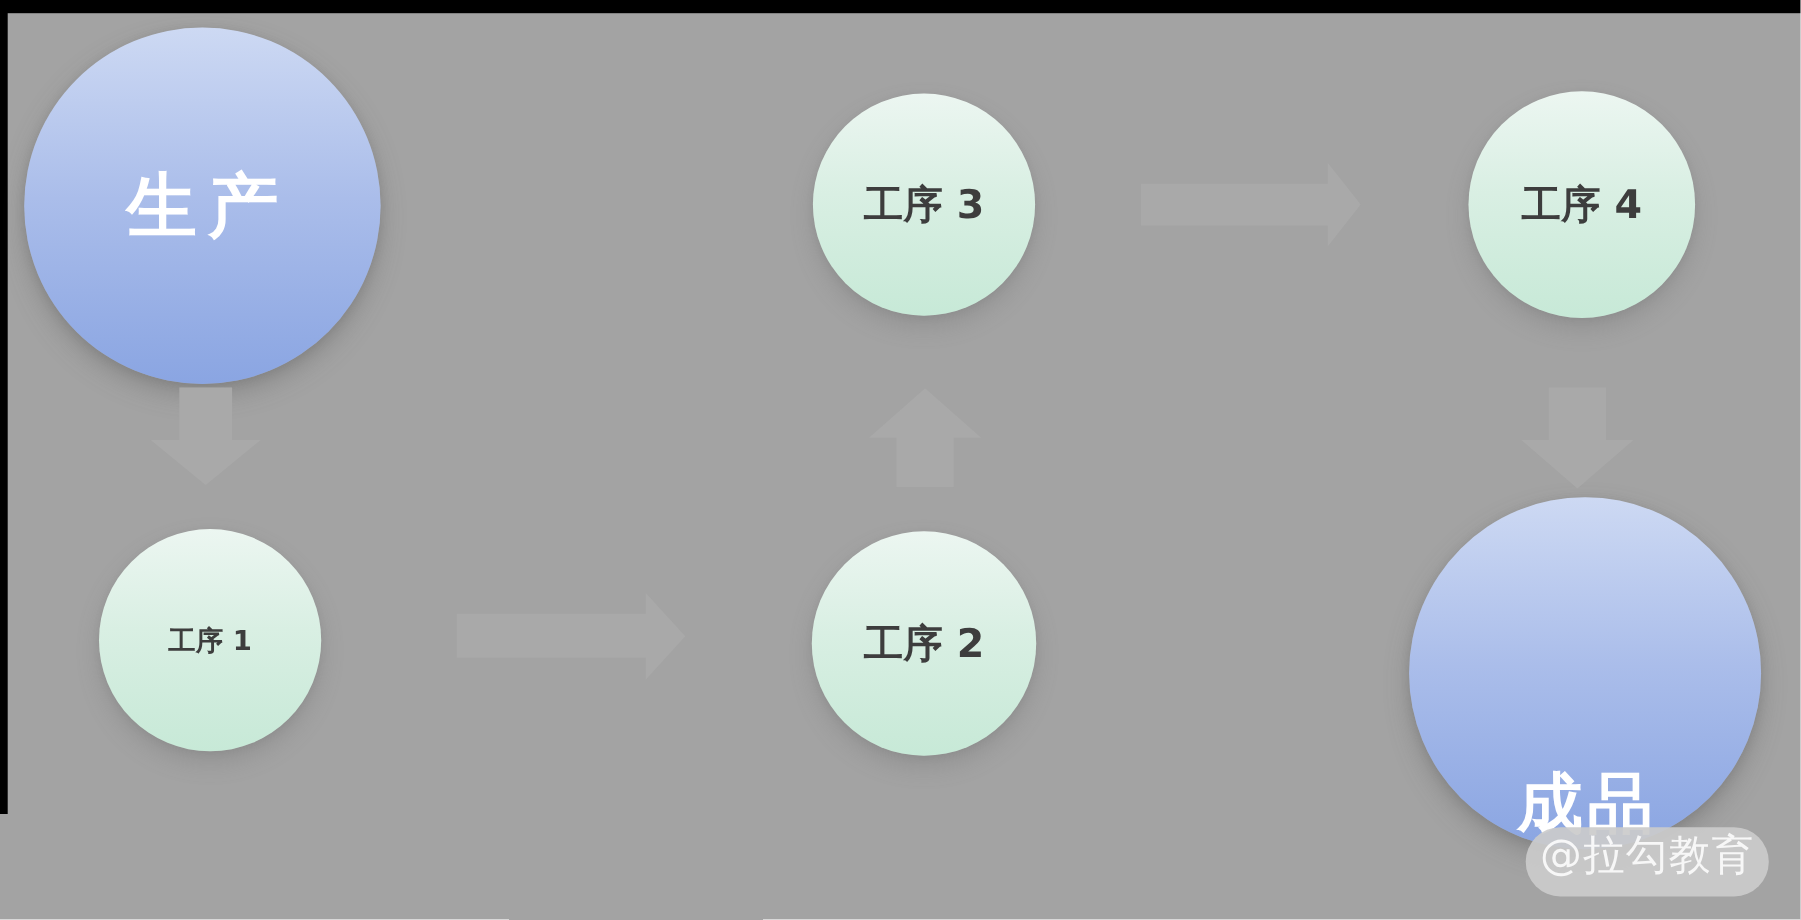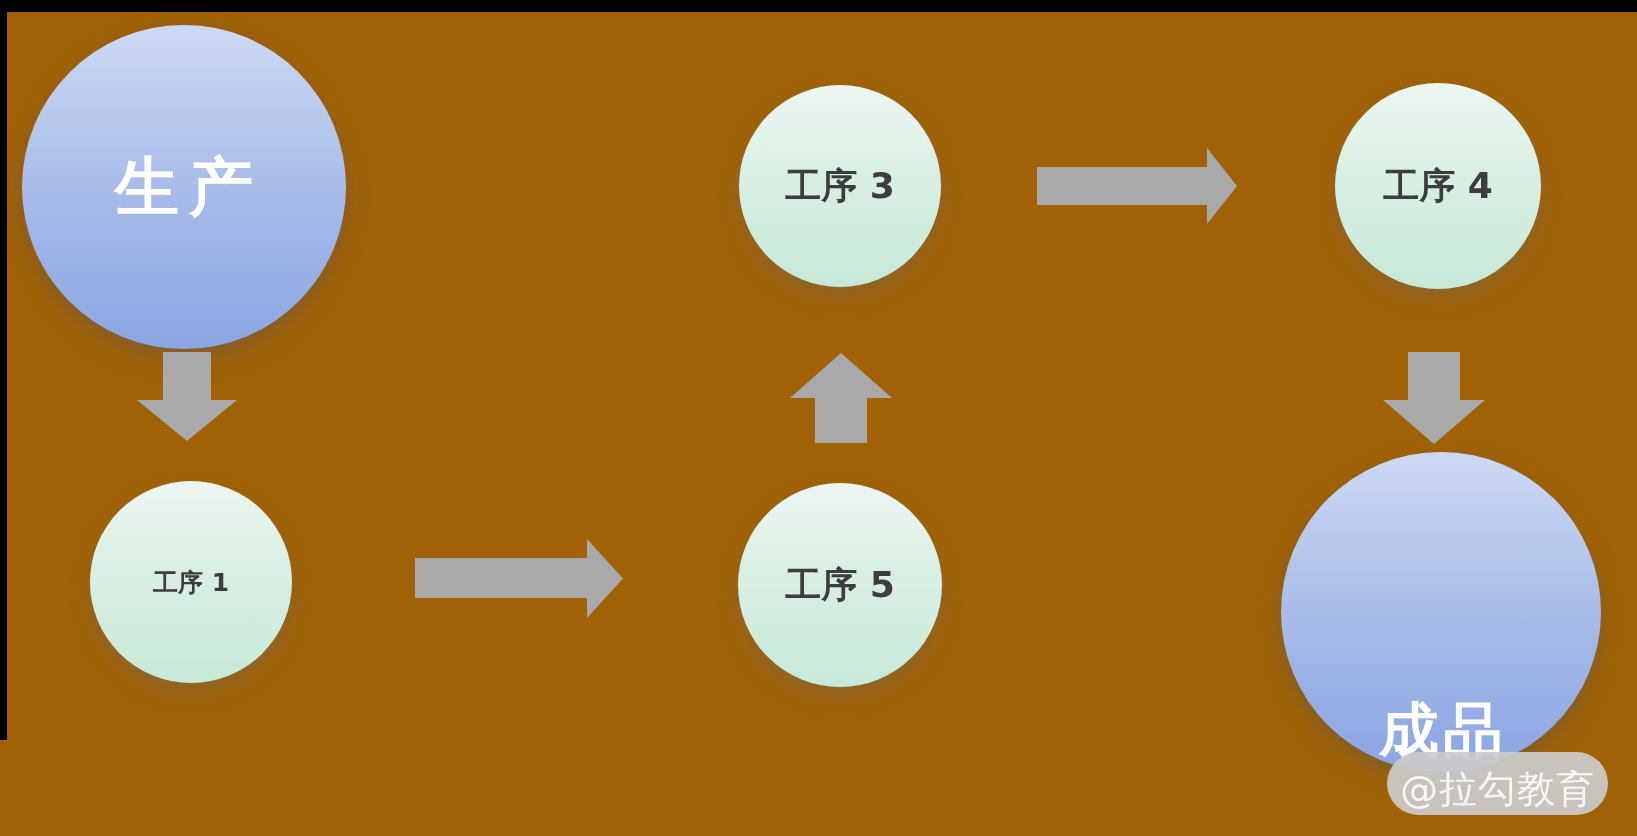--- a/index.html
+++ b/index.html
@@ -1,20 +1,20 @@
 <!DOCTYPE html>
 <html><head>
 <meta charset="utf-8">
 <style>
   html, body { margin: 0; padding: 0; background: #ffffff; }
   .stage {
     position: relative;
     width: 1637px;
     height: 836px;
-    background: #a16207;
+    background: #a3a3a3;
     overflow: hidden;
     font-family: "DejaVu Sans", "Liberation Sans", sans-serif;
   }
   
   .frame-top  { position: absolute; left: 0; top: 0; width: 1637px; height: 12px; background: #000; }
   .frame-left { position: absolute; left: 0; top: 0; width: 7px; height: 740px; background: #000; }
 
   
   .node {
     position: absolute;
@@ -47,21 +47,21 @@
   .arrow svg { display: block; }
 
   
   .watermark {
     position: absolute;
     left: 1387px; top: 752px;
     width: 221px; height: 63px;
     border-radius: 32px;
     background: rgba(203,203,203,0.92);
     display: flex;
-    align-items: flex-end;
+    align-items: flex-start;
     justify-content: center;
     color: rgba(255,255,255,0.85);
     font-size: 38px;
     font-weight: 400;
     letter-spacing: 1px;
     user-select: none;
   }
 </style>
 </head>
 <body>
@@ -73,21 +73,21 @@
 
   <div class="node node-blue node-production">
     <span>生产</span>
   </div>
 
   <div class="node node-green node-step1">
     <span>工序 1</span>
   </div>
 
   <div class="node node-green node-step2">
-    <span>工序 5</span>
+    <span>工序 2</span>
   </div>
 
   <div class="node node-green node-step3">
     <span>工序 3</span>
   </div>
 
   <div class="node node-green node-step4">
     <span>工序 4</span>
   </div>
 

